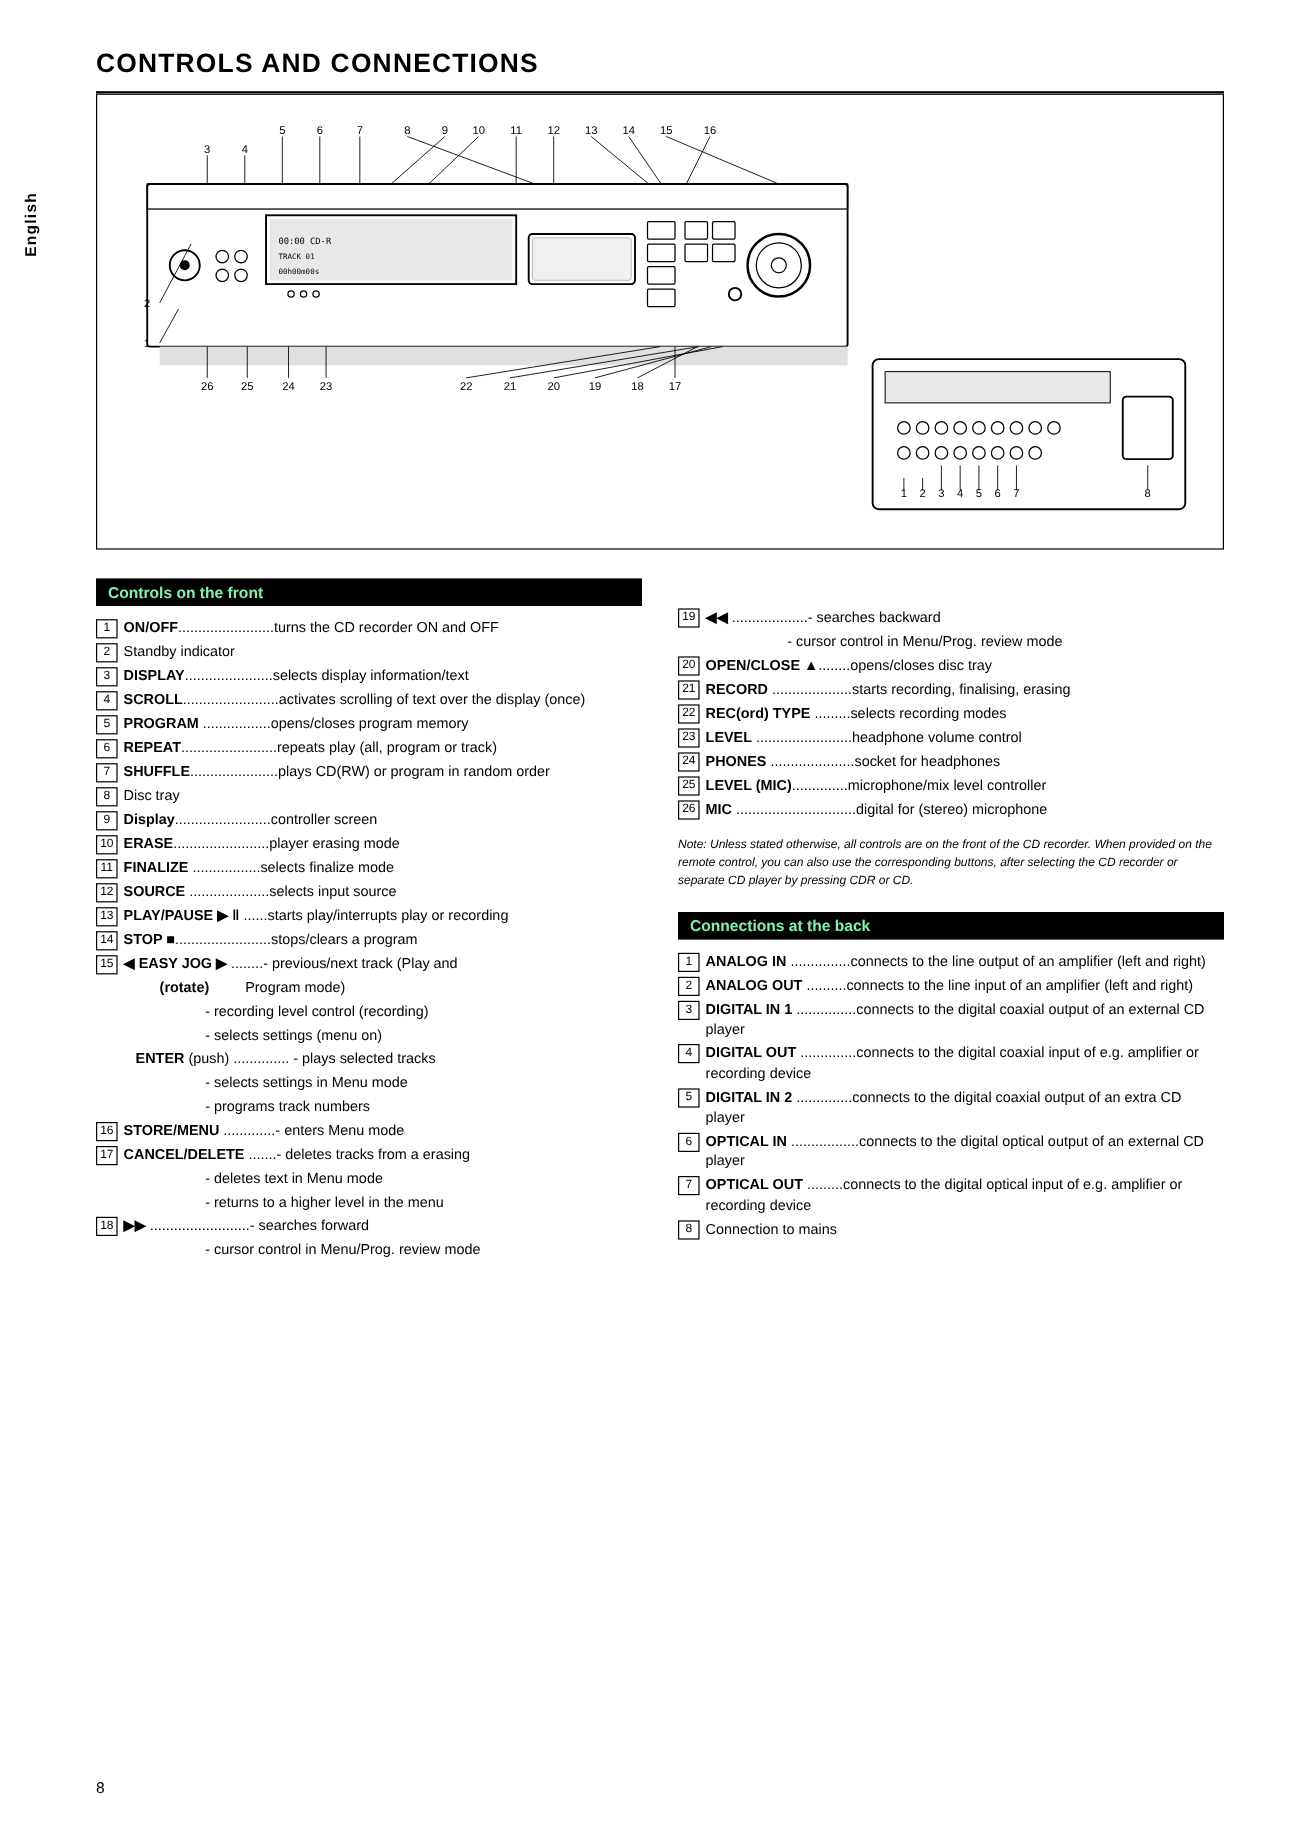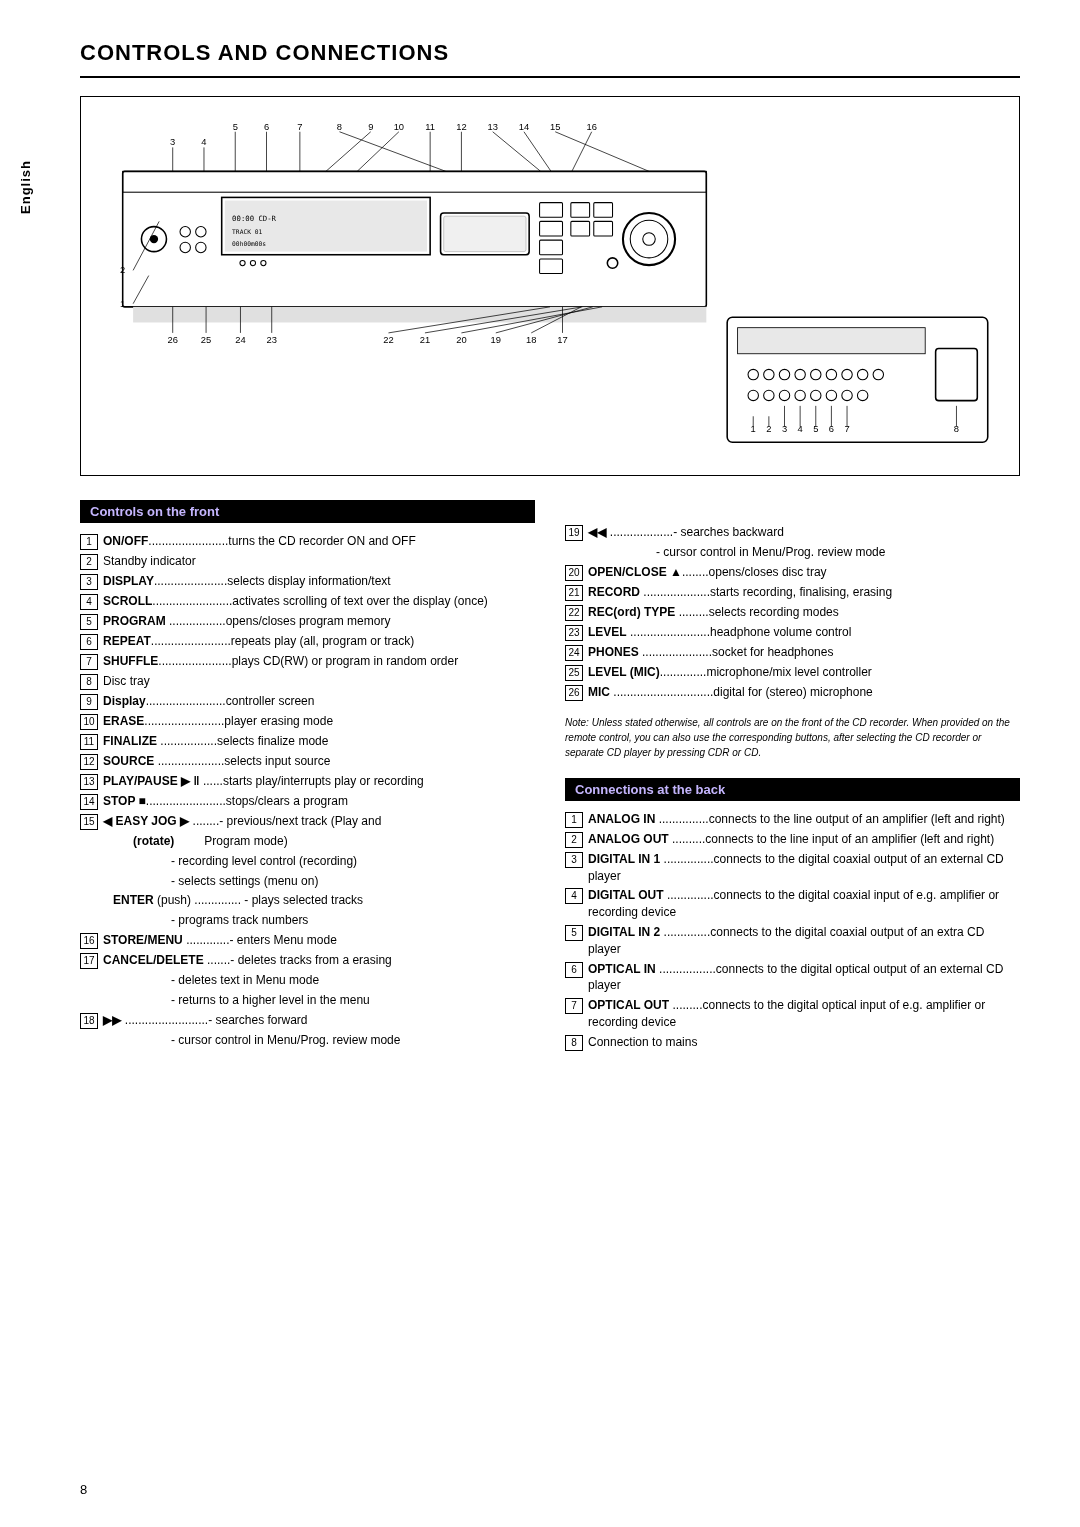--- a/index.html
+++ b/index.html
@@ -26,21 +26,20 @@
       font-size: 13px;
       font-weight: bold;
       letter-spacing: 1px;
     }
     .page-title {
       font-size: 22px;
       font-weight: bold;
       letter-spacing: 1px;
       border-bottom: 2px solid #000;
       padding-bottom: 10px;
-      margin-bottom: 18px;
     }
     .diagram-box {
       border: 1px solid #000;
       width: 100%;
       height: 380px;
       margin-bottom: 24px;
       position: relative;
       display: flex;
       flex-direction: column;
       align-items: center;
@@ -53,21 +52,21 @@
       gap: 30px;
     }
     .col-left {
       flex: 1;
     }
     .col-right {
       flex: 1;
     }
     .section-header {
       background: #000;
-      color: #c4b5fd;
+      color: #86efac;
       font-weight: bold;
       font-size: 13px;
       padding: 4px 10px;
       margin-bottom: 10px;
     }
     .item-list {
       list-style: none;
       padding: 0;
       margin: 0;
     }
@@ -352,20 +351,24 @@
         <li>
           <span class="no-num"></span>
           <span class="item-content" style="padding-left:68px"><span class="item-desc">- selects settings (menu on)</span></span>
         </li>
         <li>
           <span class="no-num"></span>
           <span class="item-content"><span class="item-label">&nbsp;&nbsp;&nbsp;ENTER</span><span class="item-desc"> (push) .............. - plays selected tracks</span></span>
         </li>
         <li>
           <span class="no-num"></span>
+          <span class="item-content" style="padding-left:68px"><span class="item-desc">- selects settings in Menu mode</span></span>
+        </li>
+        <li>
+          <span class="no-num"></span>
           <span class="item-content" style="padding-left:68px"><span class="item-desc">- programs track numbers</span></span>
         </li>
         <li>
           <span class="item-num">16</span>
           <span class="item-content"><span class="item-label">STORE/MENU</span><span class="item-desc"> .............- enters Menu mode</span></span>
         </li>
         <li>
           <span class="item-num">17</span>
           <span class="item-content"><span class="item-label">CANCEL/DELETE</span><span class="item-desc"> .......- deletes tracks from a erasing</span></span>
         </li>

